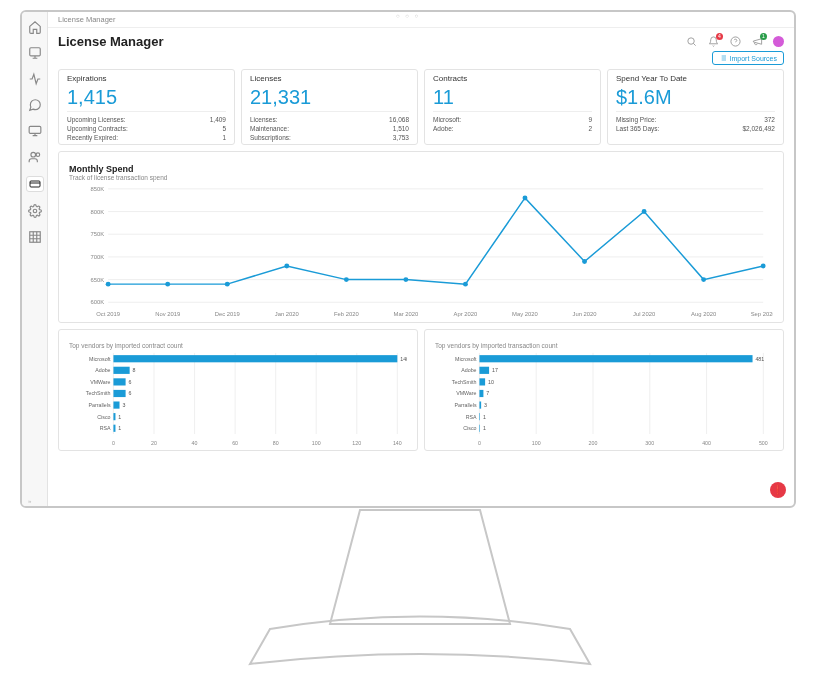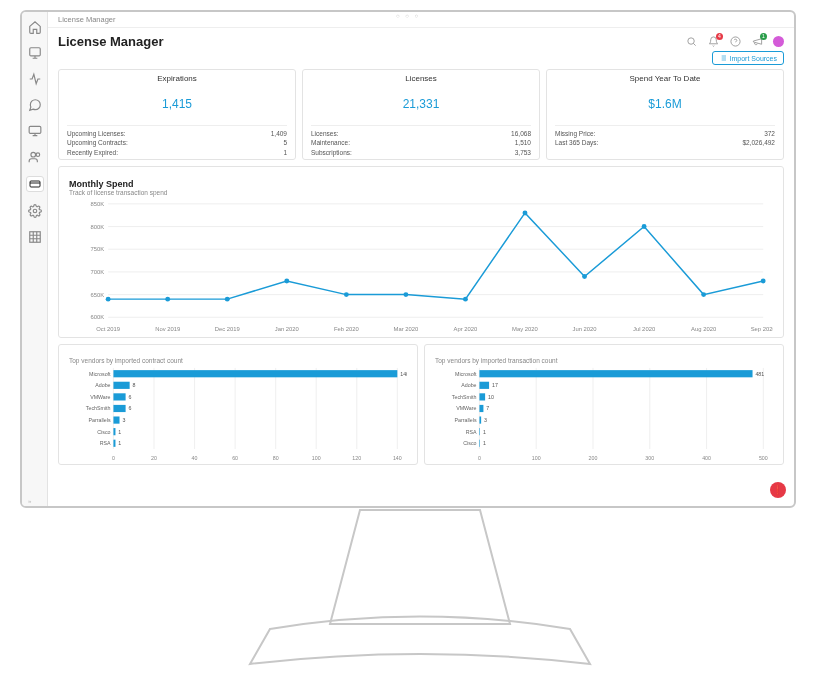--- a/index.html
+++ b/index.html
@@ -16,23 +16,23 @@
   .main { flex: 1; display: flex; flex-direction: column; }
   .breadcrumb { height: 16px; border-bottom: 1px solid #eee; padding: 0 10px; display: flex; align-items: center; color: #888; font-size: 7.5px; }
   .titlebar { display: flex; align-items: center; padding: 6px 10px 2px; }
   .titlebar h1 { font-size: 13px; font-weight: 600; color: #222; flex: 1; }
   .title-icons { display: flex; gap: 10px; align-items: center; }
   .title-icons .ic { width: 12px; height: 12px; color: #999; position: relative; cursor: pointer; display:flex; align-items:center; justify-content:center;}
   .badge { position: absolute; top: -3px; right: -4px; background: #e63946; color: #fff; border-radius: 6px; font-size: 5px; padding: 0 2px; line-height: 7px; min-width: 7px; text-align:center;}
   .actionrow { display: flex; justify-content: flex-end; padding: 0 10px 4px; }
   .btn-outline { border: 1px solid #1a9bd7; color: #1a9bd7; background: #fff; border-radius: 3px; padding: 2px 6px; font-size: 7px; cursor: pointer; display: inline-flex; align-items: center; gap: 3px; }
   .cards { display: flex; gap: 6px; padding: 0 10px 6px; }
-  .card { flex: 1; border: 1px solid #e3e3e3; border-radius: 3px; background: #fff; display: flex; flex-direction: column; align-items: center; padding: 4px 8px 2px; gap: 12px; }
+  .card { flex: 1; border: 1px solid #e3e3e3; border-radius: 3px; background: #fff; display: flex; flex-direction: column; padding: 4px 8px 2px; }
   .card-title { font-size: 8px; color: #333; font-weight: 500; }
-  .card-value { font-size: 12px; color: #1a9bd7; font-weight: 400; line-height: 1.2; padding: 2px 0; }
+  .card-value { font-size: 20px; color: #1a9bd7; font-weight: 400; line-height: 1.2; padding: 2px 0; }
   .card-rows { width: 100%; border-top: 1px solid #eee; padding-top: 3px; }
   .card-row { display: flex; justify-content: space-between; font-size: 6.5px; color: #555; line-height: 1.4; }
   .panel { margin: 0 10px 6px; border: 1px solid #e3e3e3; border-radius: 3px; background: #fff; padding: 12px 10px 2px; }
   .panel-title { font-size: 9px; font-weight: 600; color: #222; }
   .panel-sub { font-size: 6.5px; color: #888; margin-bottom: 2px; }
   .panels-row { display: flex; gap: 6px; padding: 0 10px 6px; }
   .panels-row .panel { margin: 0; flex: 1; }
   svg.chart { display: block; width: 100%; }
   .avatar { width: 11px; height: 11px; border-radius: 50%; background: #d45bd8; }
   .foot { position:absolute; bottom:2px; left:6px; font-size:6px; color:#bbb;}
@@ -175,20 +175,34 @@
                 <span>Licenses:</span>
                 <span>16,068</span>
               </div>
               <div class="card-row">
                 <span>Maintenance:</span>
                 <span>1,510</span>
               </div>
               <div class="card-row">
                 <span>Subscriptions:</span>
                 <span>3,753</span>
+              </div>
+            </div>
+        </div>
+        <div class="card">
+          <div class="card-title">Contracts</div>
+          <div class="card-value">11</div>
+          <div class="card-rows">
+              <div class="card-row">
+                <span>Microsoft:</span>
+                <span>9</span>
+              </div>
+              <div class="card-row">
+                <span>Adobe:</span>
+                <span>2</span>
               </div>
             </div>
         </div>
         <div class="card">
           <div class="card-title">Spend Year To Date</div>
           <div class="card-value">$1.6M</div>
           <div class="card-rows">
               <div class="card-row">
                 <span>Missing Price:</span>
                 <span>372</span>

